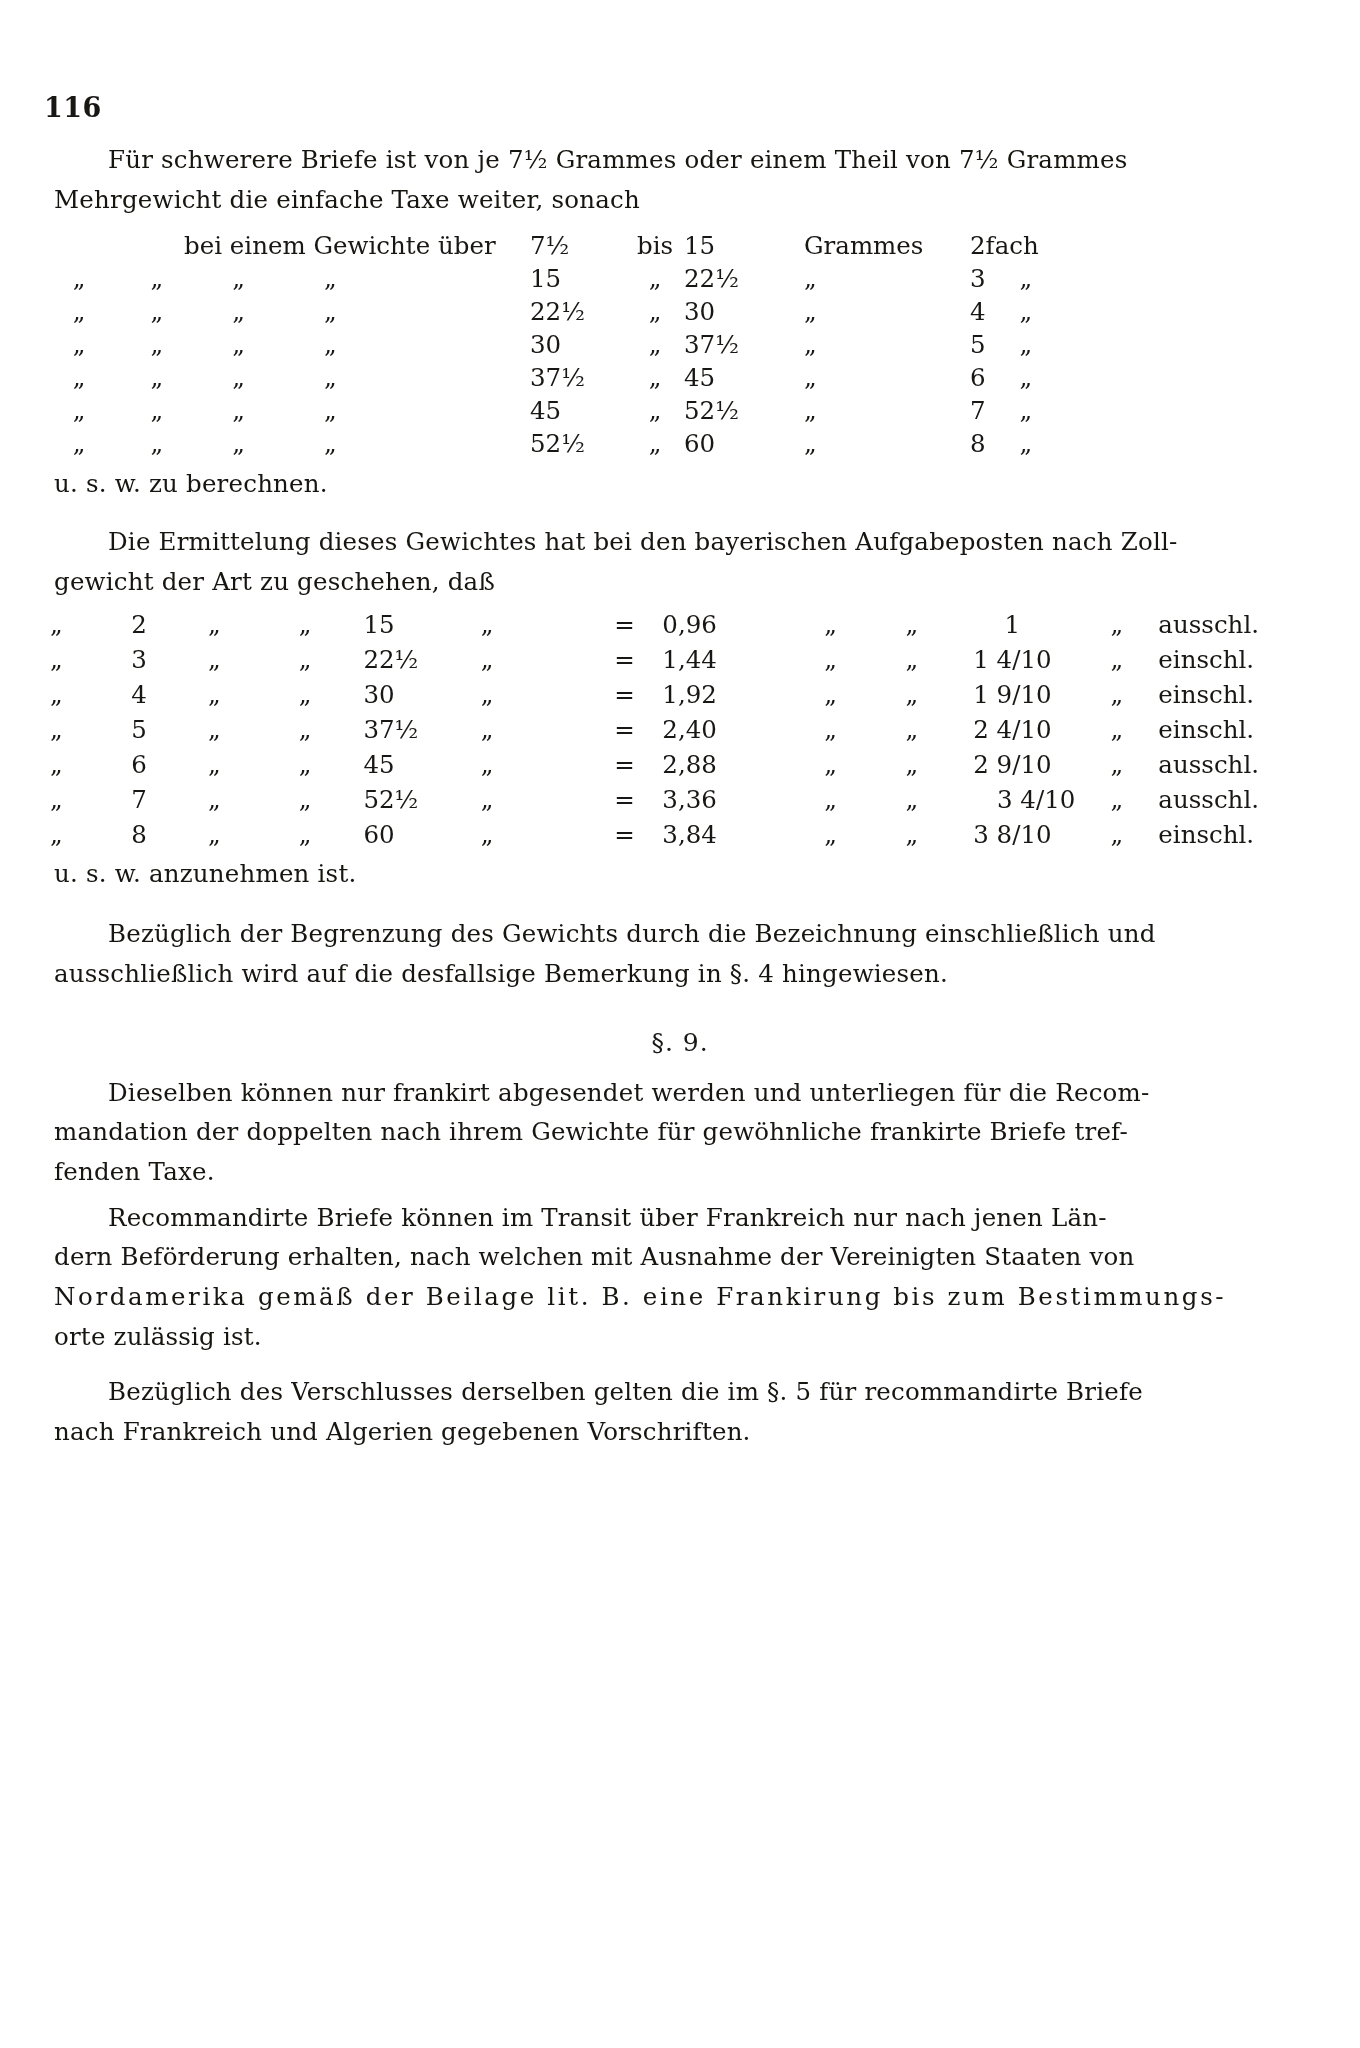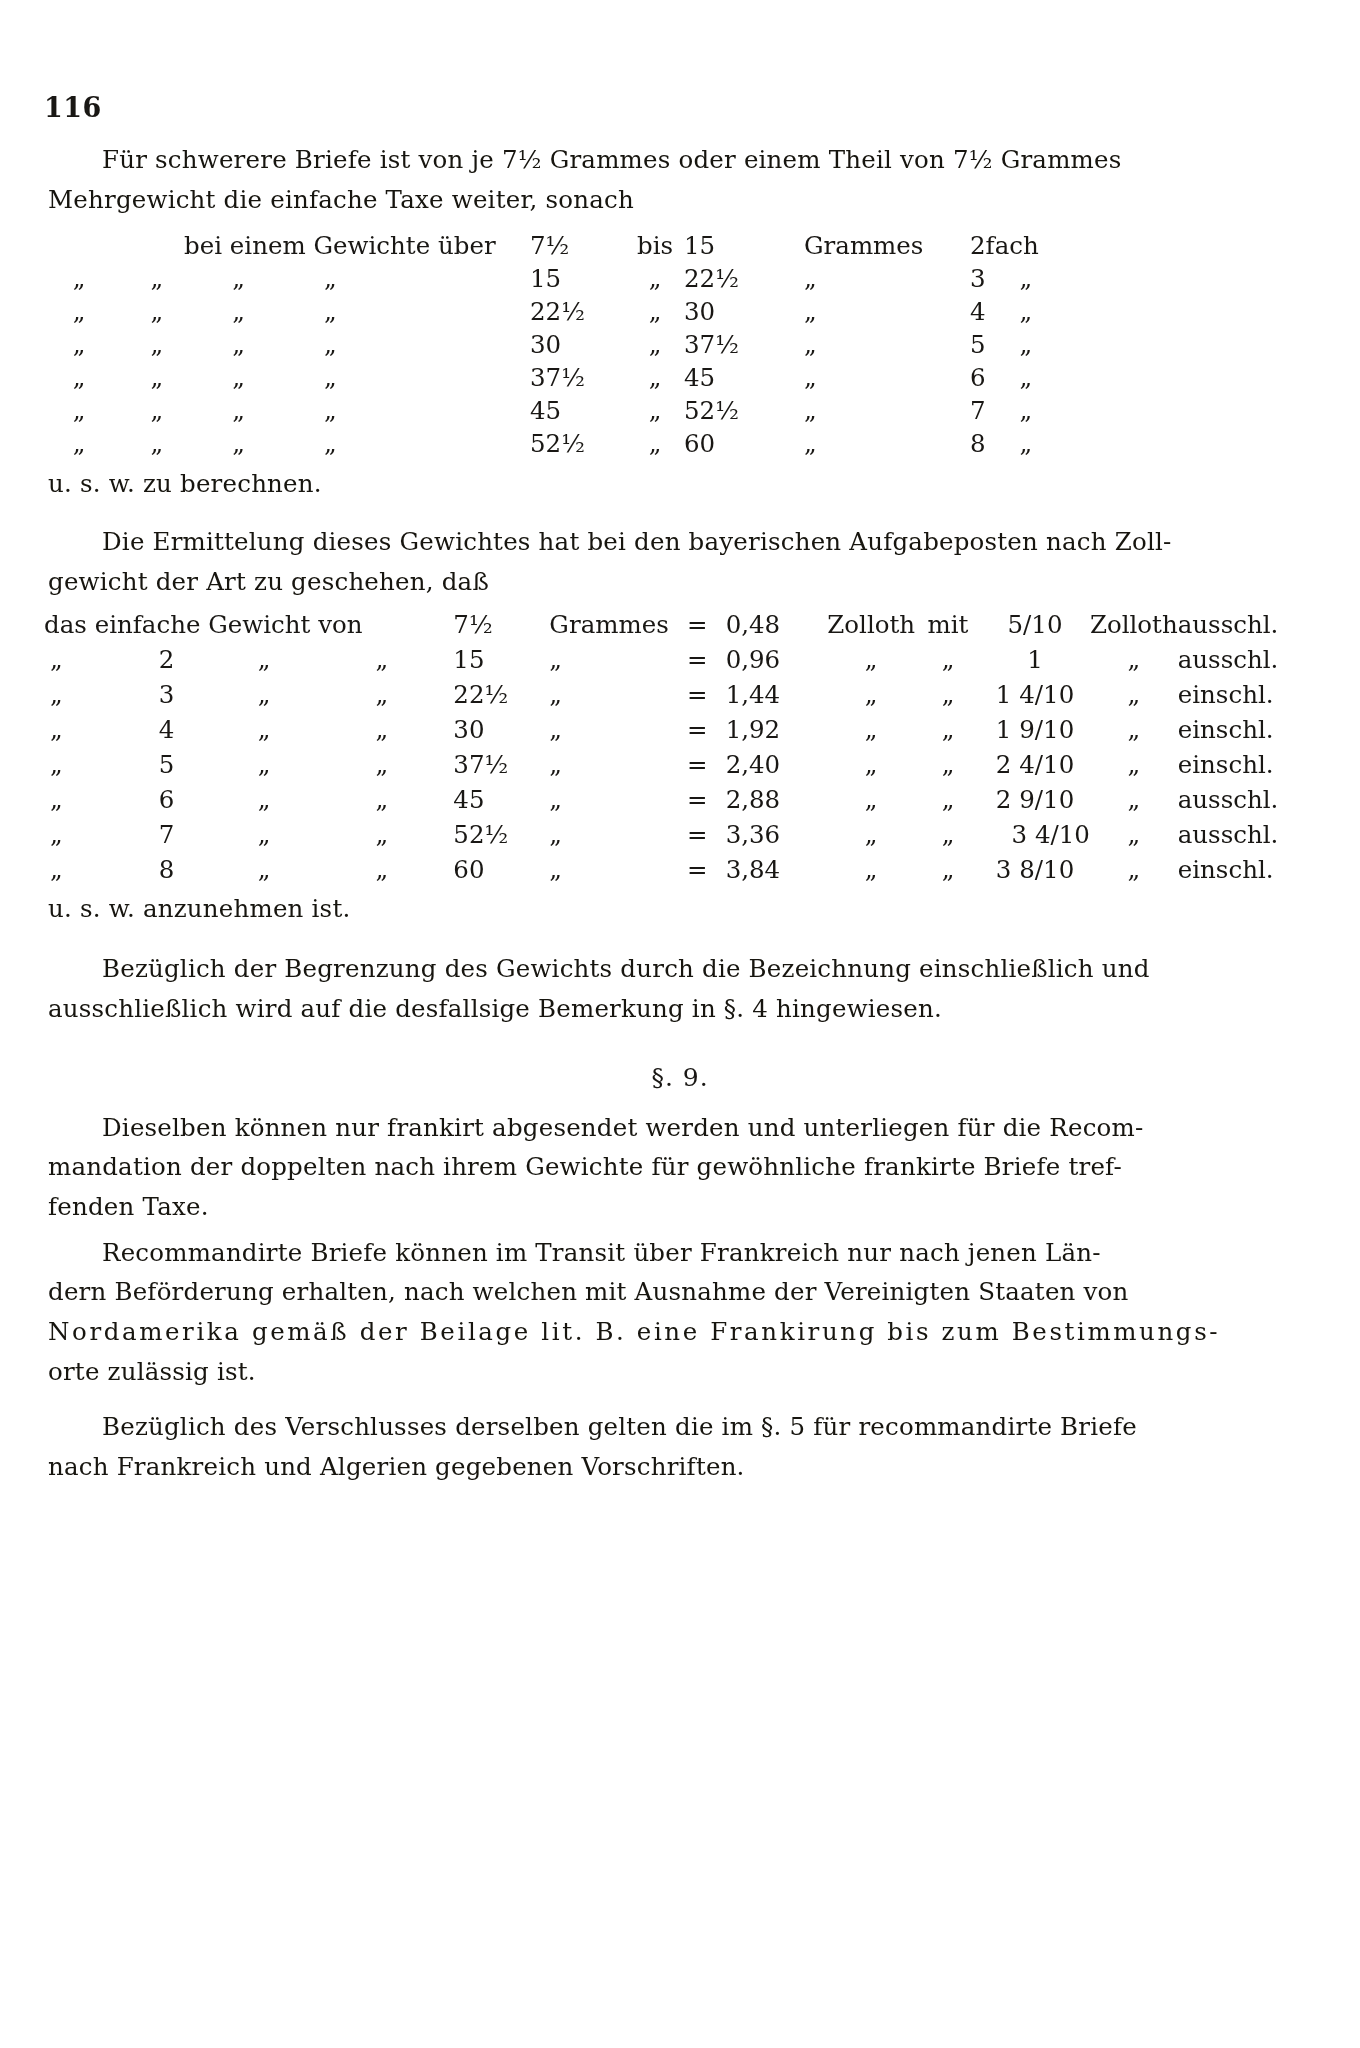--- a/index.html
+++ b/index.html
@@ -37,21 +37,21 @@
     top: 140px;
     width: 1272px;
   }
   
   .para {
     font-family: "DejaVu Serif", serif;
     font-size: 24.5px;
     line-height: 1.62;
     text-align: justify;
     letter-spacing: 0.2px;
-    margin: 0 0 6px 4px;
+    margin: 0 0 6px 10px;
     color: #17150f;
   }
   .spaced {
     letter-spacing: 2.6px;
   }
   .tight-break { display:block; }
 
   
   table.wtab {
     border-collapse: collapse;
@@ -236,32 +236,20 @@
 
     <p class="para" style="margin-top:2px">u. s. w. zu berechnen.</p>
 
     <p class="para" style="margin-top:18px">
       <span style="display:inline-block;text-indent:54px;">Die Ermittelung dieses Gewichtes hat bei den bayerischen Aufgabeposten nach Zoll-</span>
       <span class="tight-break">gewicht der Art zu geschehen, daß</span>
     </p>
 
     <table class="ztab">
       <tbody>
-          <tr>
-        <td class="z-head-lead" colspan="4">das einfache Gewicht von</td>
-        <td class="z-e">7½</td>
-        <td class="z-f" style="text-align:left">Grammes</td>
-        <td class="z-g">=</td>
-        <td class="z-h">0,48</td>
-        <td class="z-i">Zolloth</td>
-        <td class="z-j">mit</td>
-        <td class="z-k" style="text-align:center">5/10</td>
-        <td class="z-l">Zolloth</td>
-        <td class="z-m">ausschl.</td>
-      </tr>
 
       <tr>
         <td class="z-a">„</td>
         <td class="z-b">2</td>
         <td class="z-c">„</td>
         <td class="z-d">„</td>
         <td class="z-e">15</td>
         <td class="z-f" style="text-align:left">„</td>
         <td class="z-g">=</td>
         <td class="z-h">0,96</td>

